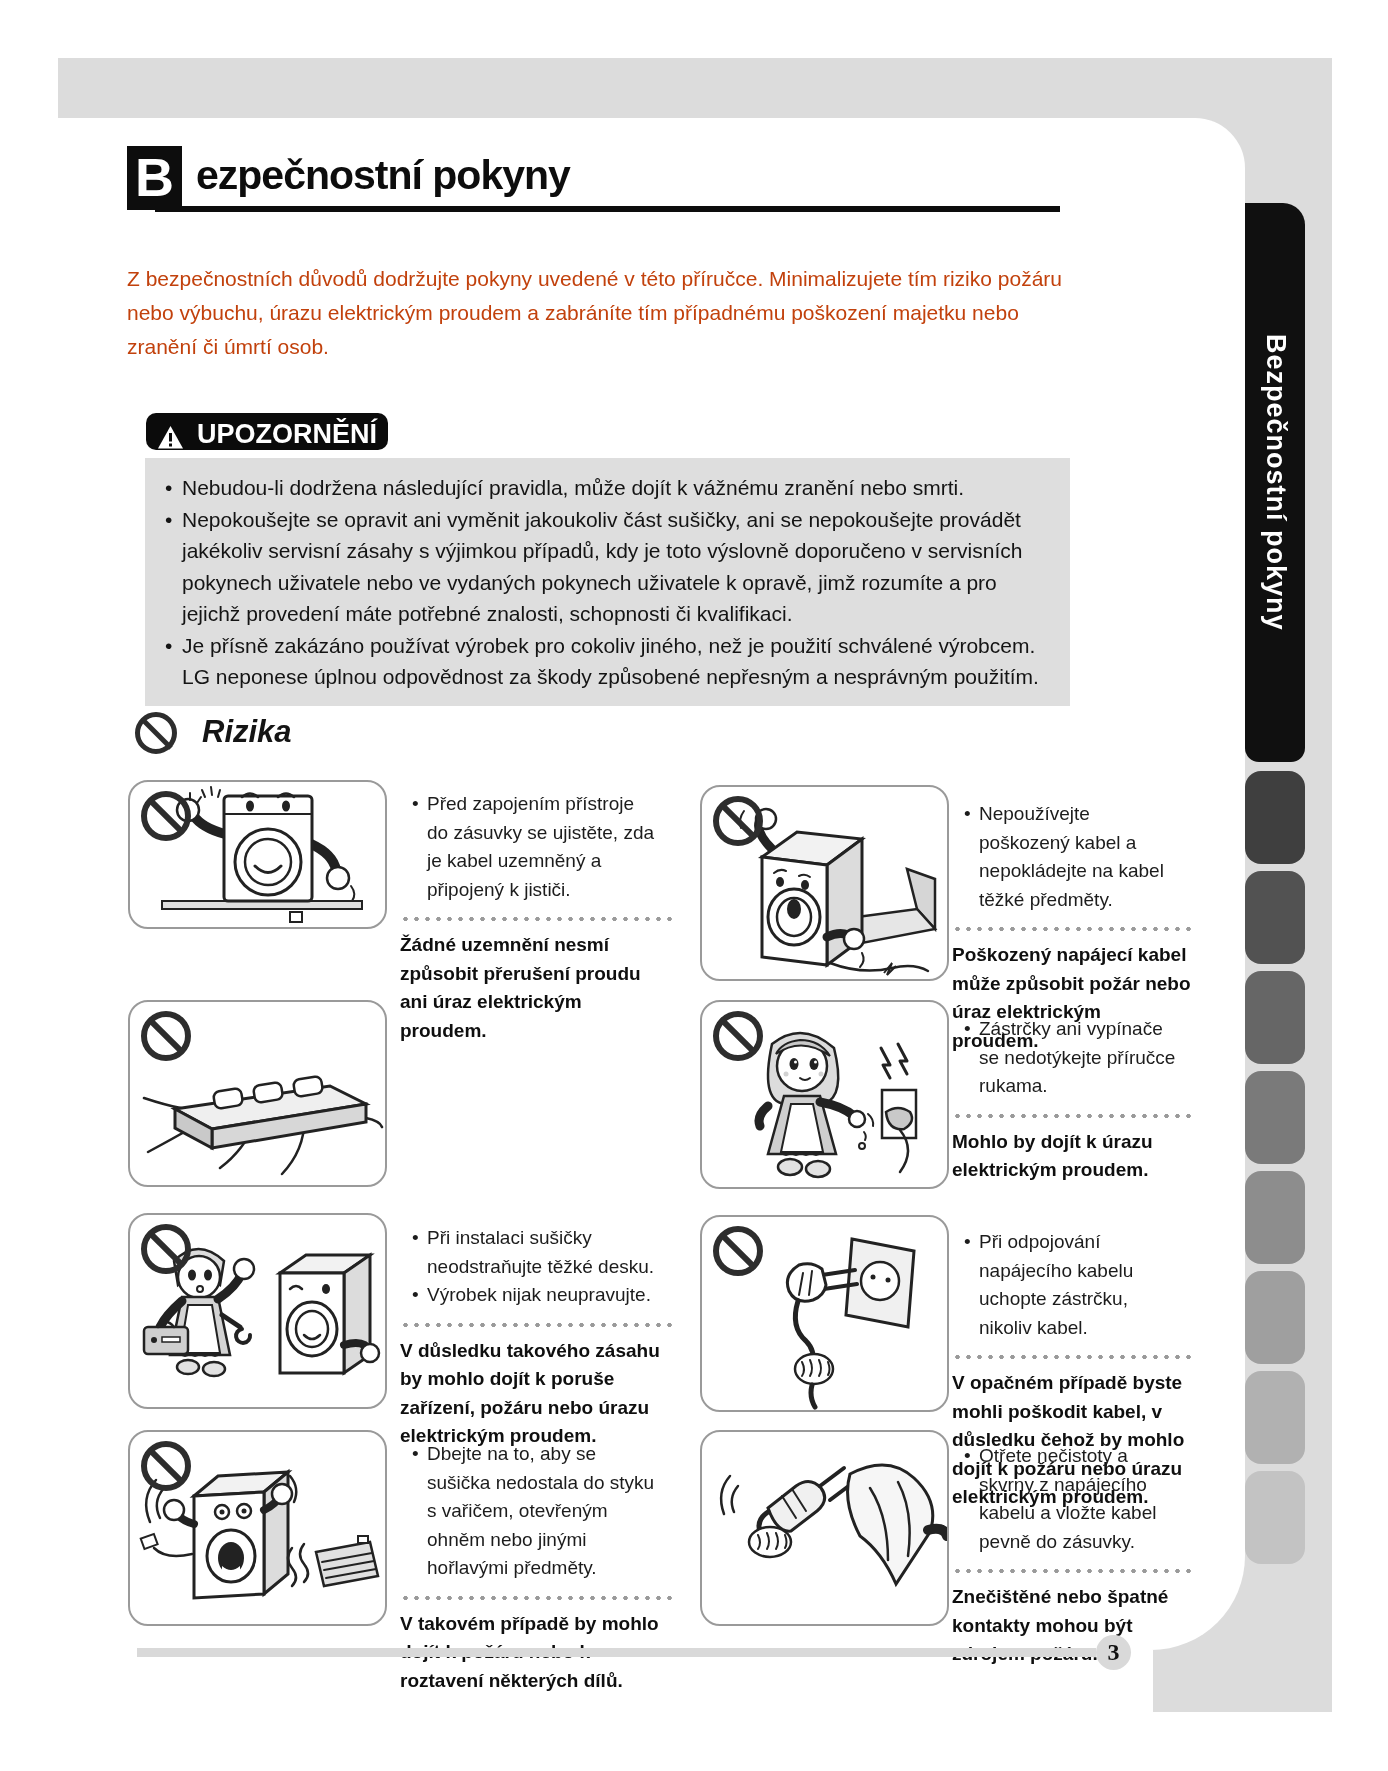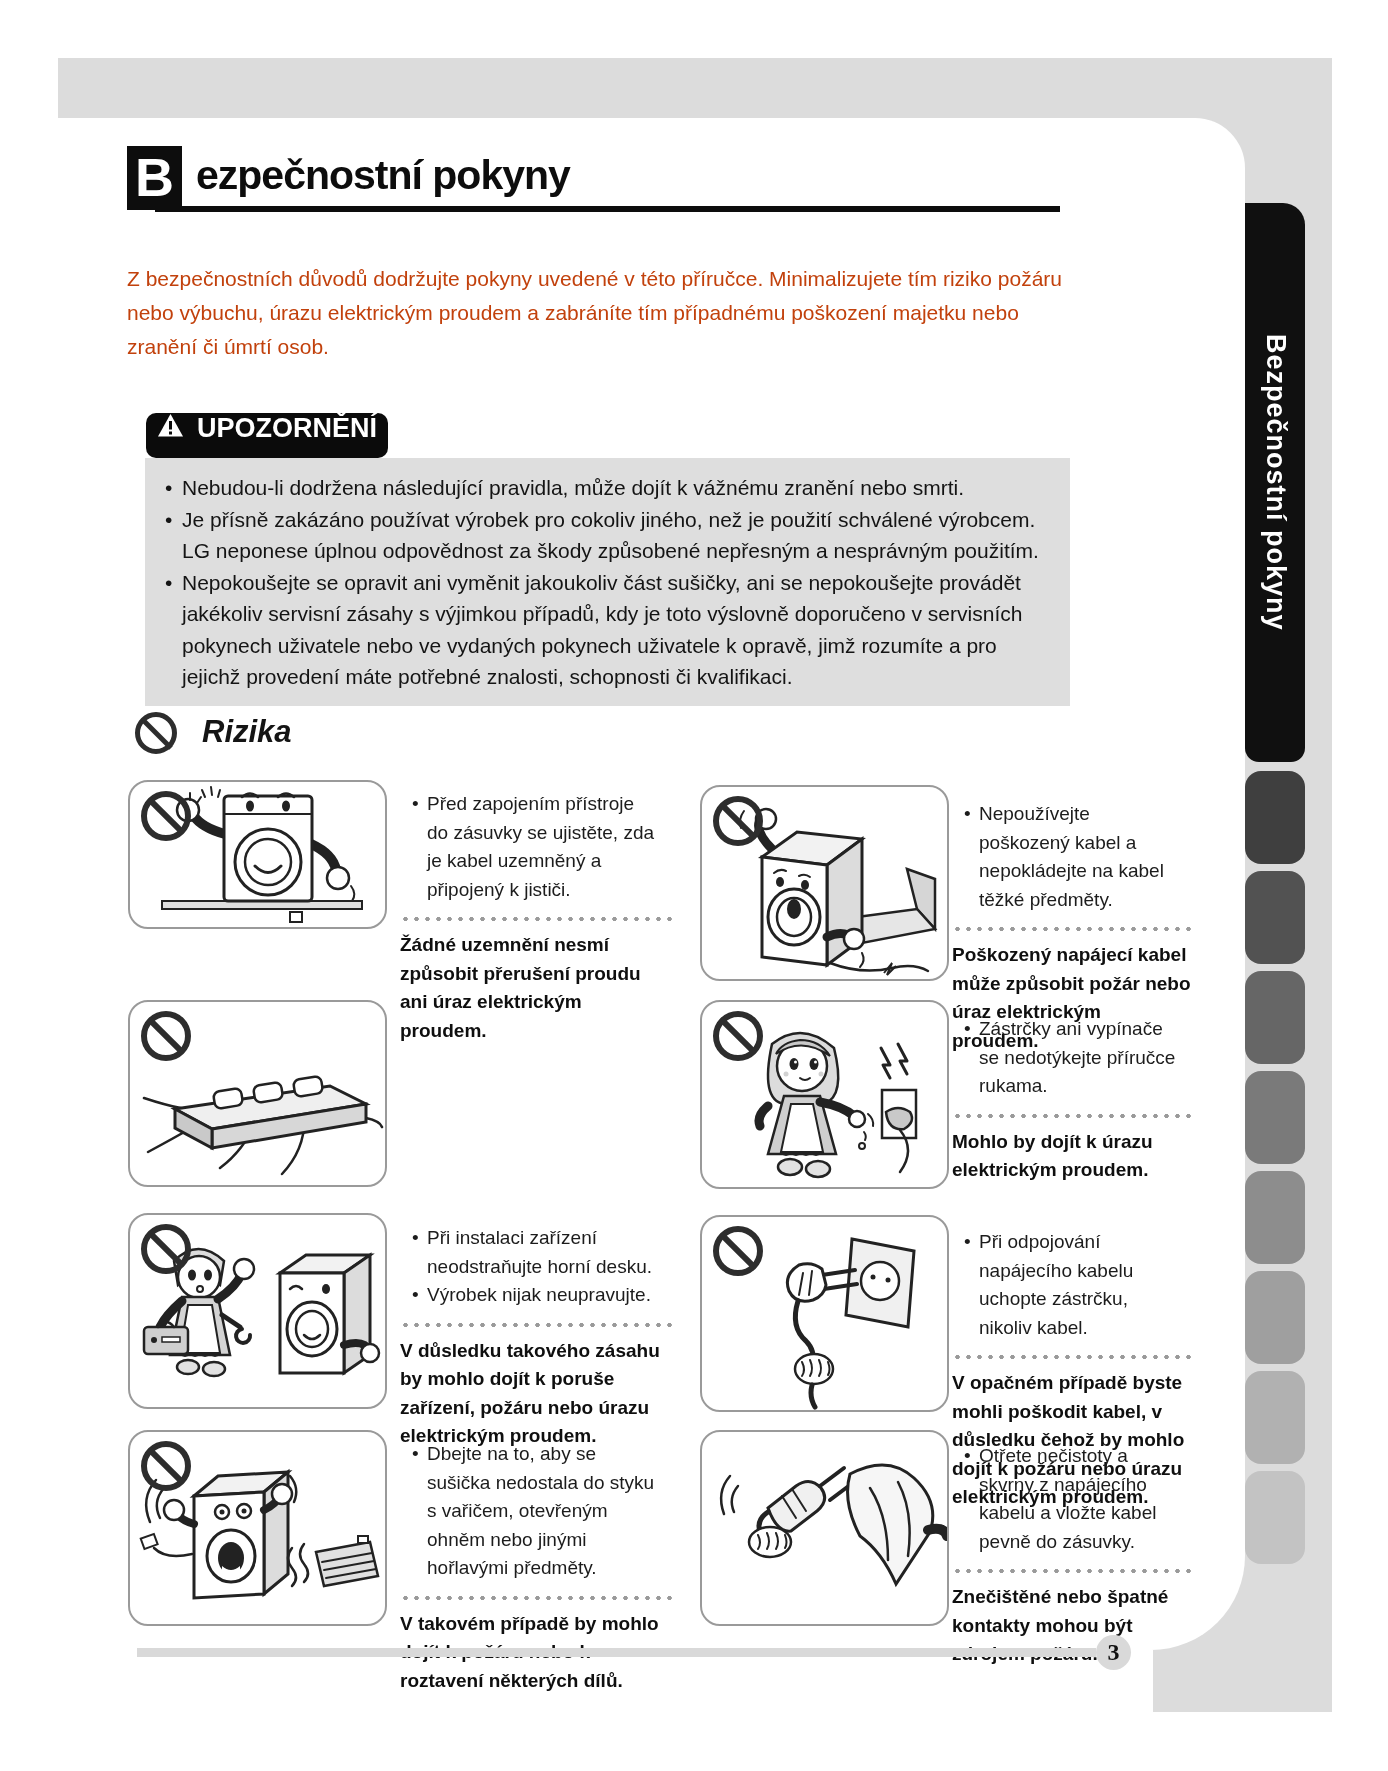--- a/index.html
+++ b/index.html
@@ -24,22 +24,22 @@
   .stab{left:1245px;width:60px;height:93px;border-radius:16px;}
 
   
   .bbox{left:127px;top:146px;width:55px;height:64px;background:#0d0d0d;color:#fff;
         font-size:54px;font-weight:bold;text-align:center;line-height:62px;z-index:3;}
   .ttl{left:196px;top:152px;font-size:41px;font-weight:bold;letter-spacing:-1px;color:#0d0d0d;}
   .rule{left:155px;top:206px;width:905px;height:6px;background:#0d0d0d;z-index:2;}
   .intro{left:127px;top:262px;width:950px;font-size:21px;line-height:34px;color:#c2410c;}
 
   
-  .wlabel{left:146px;top:413px;width:242px;height:45px;background:#0b0b0b;border-radius:10px;
-          display:flex;align-items:flex-start;justify-content:center;gap:13px;z-index:2;}
+  .wlabel{left:146px;top:413px;width:242px;height:37px;background:#0b0b0b;border-radius:10px;
+          display:flex;align-items:flex-end;justify-content:center;gap:13px;z-index:2;}
   .wlabel b{color:#fff;font-size:27px;letter-spacing:0px;}
   .wbox{left:145px;top:458px;width:925px;height:248px;background:#dedede;box-sizing:border-box;
         padding:14px 16px 10px 16px;}
   .wbox ul{margin:0;padding:0 0 0 4px;list-style:none;}
   .wbox li{position:relative;padding-left:17px;font-size:21px;line-height:31.5px;color:#141414;}
   .wbox li::before{content:"•";position:absolute;left:0;top:0;}
 
   
   .riz-txt{left:202px;top:714px;font-size:31px;font-weight:bold;font-style:italic;color:#141414;}
 
@@ -106,22 +106,22 @@
     <svg width="27" height="25" viewBox="0 0 27 25">
       <polygon points="13.5,1 26,23.5 1,23.5" fill="#fff"></polygon>
       <rect x="12" y="8" width="3" height="8.5" fill="#0b0b0b"></rect>
       <rect x="12" y="18.5" width="3" height="3" fill="#0b0b0b"></rect>
     </svg>
     <b>UPOZORNĚNÍ</b>
   </div>
   <div class="abs wbox">
     <ul>
       <li>Nebudou-li dodržena následující pravidla, může dojít k vážnému zranění nebo smrti.</li>
+      <li>Nepokoušejte se opravit ani vyměnit jakoukoliv část sušičky, ani se nepokoušejte provádět jakékoliv servisní zásahy s výjimkou případů, kdy je toto výslovně doporučeno v servisních pokynech uživatele nebo ve vydaných pokynech uživatele k opravě, jimž rozumíte a pro jejichž provedení máte potřebné znalosti, schopnosti či kvalifikaci.</li>
       <li>Je přísně zakázáno používat výrobek pro cokoliv jiného, než je použití schválené výrobcem. LG neponese úplnou odpovědnost za škody způsobené nepřesným a nesprávným použitím.</li>
-      <li>Nepokoušejte se opravit ani vyměnit jakoukoliv část sušičky, ani se nepokoušejte provádět jakékoliv servisní zásahy s výjimkou případů, kdy je toto výslovně doporučeno v servisních pokynech uživatele nebo ve vydaných pokynech uživatele k opravě, jimž rozumíte a pro jejichž provedení máte potřebné znalosti, schopnosti či kvalifikaci.</li>
     </ul>
   </div>
 
   <div class="noSign lg"></div>
   <div class="abs riz-txt">Rizika</div>
 
   <div class="card" style="left:128px;top:780px;width:255px;height:145px">
     <svg width="255" height="145" viewBox="0 0 255 145">
       <rect x="32" y="119" width="200" height="8" fill="#dfdfdf" stroke="#222" stroke-width="2"></rect>
       <rect x="160" y="130" width="12" height="10" fill="#fff" stroke="#222" stroke-width="2"></rect>
@@ -265,21 +265,21 @@
       <path class="ln" d="M160 74 q6 -6 12 0" stroke-width="2.5"></path>
       <ellipse cx="196" cy="74" rx="4" ry="5" fill="#222"></ellipse>
       <path class="ln" d="M174 120 q8 8 16 0" stroke-width="2.5"></path>
       <path class="ln" d="M214 130 q20 -6 26 6" stroke="#bbb" stroke-width="8"></path>
       <circle cx="240" cy="138" r="9" fill="#fff" stroke="#222" stroke-width="2.5"></circle>
     </svg>
     <div class="noSign"></div>
   </div>
   <div class="txt" style="left:400px;top:1212px;width:272px">
     <ul>
-      <li>Při instalaci zařízení neodstraňujte horní desku.</li>
+      <li>Při instalaci sušičky neodstraňujte těžké desku.</li>
       <li>Výrobek nijak neupravujte.</li>
     </ul>
     <div class="dots"></div>
     <div class="conseq">V důsledku takového zásahu by mohlo dojít k poruše zařízení, požáru nebo úrazu elektrickým proudem.</div>
   </div>
 
   <div class="card" style="left:700px;top:1215px;width:245px;height:193px">
     <svg width="245" height="193" viewBox="0 0 245 193">
       <polygon points="150,22 212,34 206,110 144,98" fill="#f0f0f0" stroke="#222" stroke-width="3"></polygon>
       <circle cx="178" cy="64" r="19" fill="#fff" stroke="#222" stroke-width="2.5"></circle>

